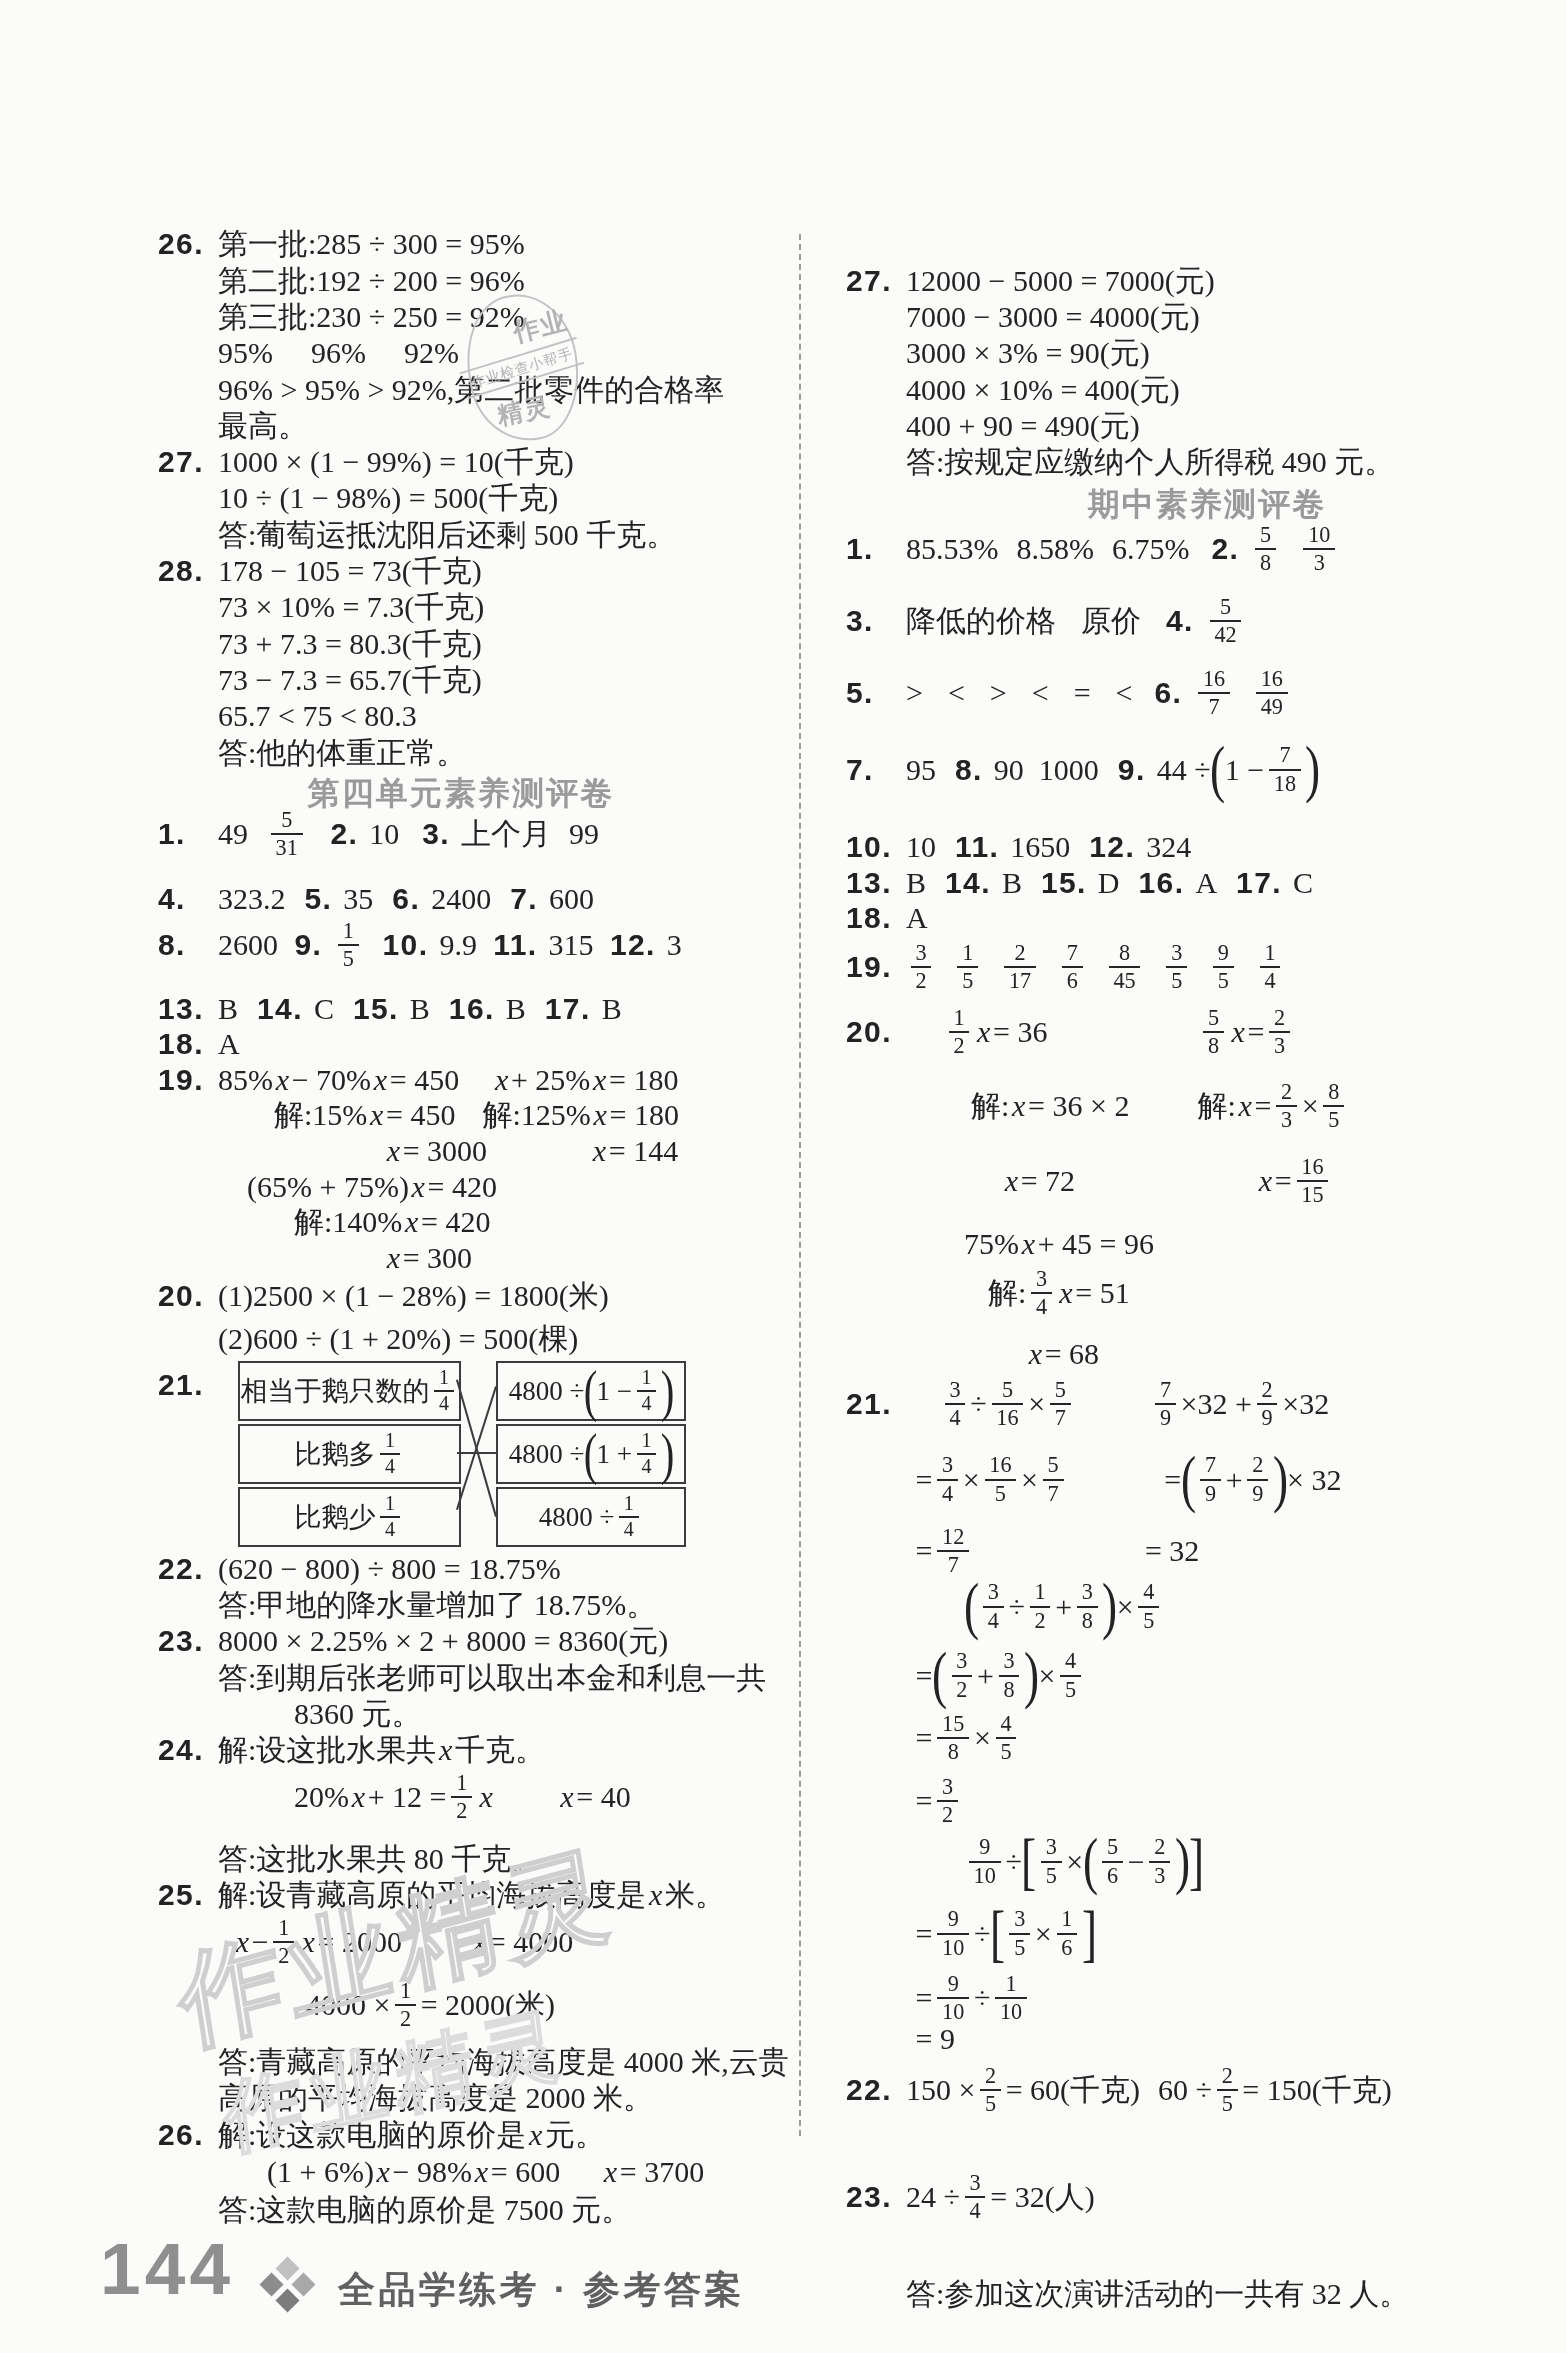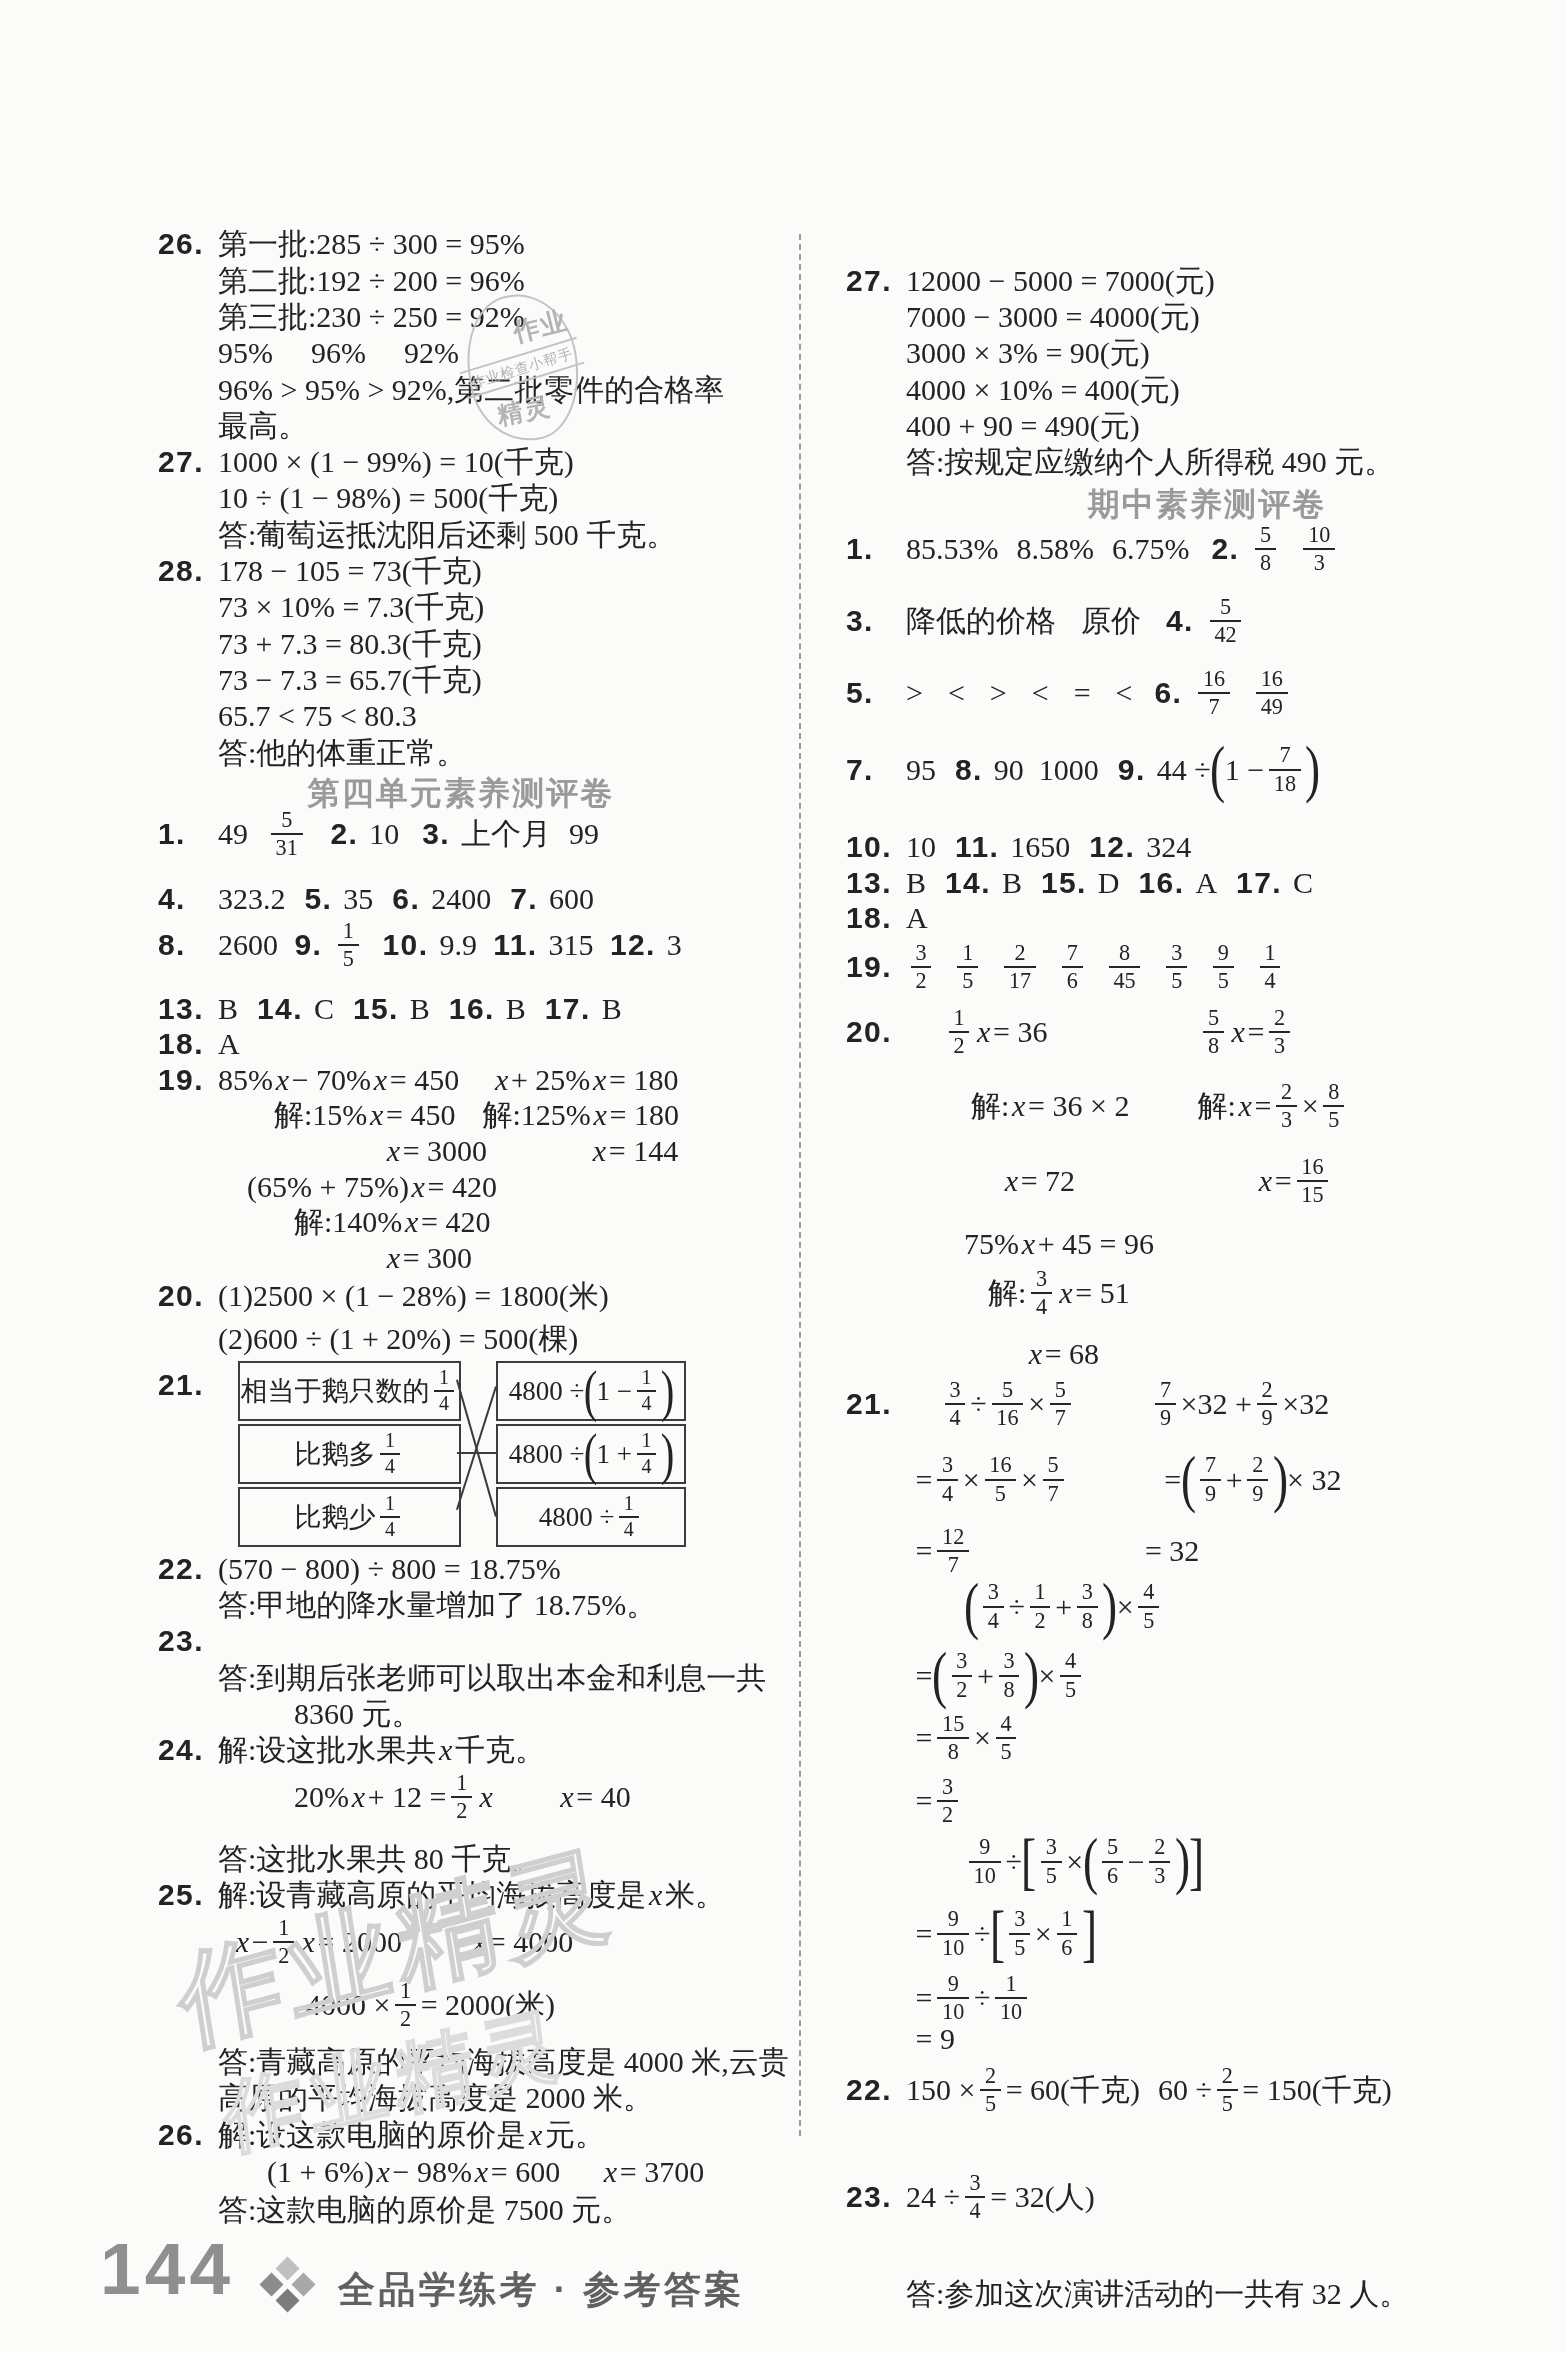--- a/index.html
+++ b/index.html
@@ -350,30 +350,33 @@
   </div>
 <svg id="matchsvg" width="452" height="192" viewBox="0 0 660 280">
   <line x1="327" y1="30" x2="384" y2="230" stroke="#3c3c3c" stroke-width="3"></line>
   <line x1="384" y1="40" x2="327" y2="220" stroke="#3c3c3c" stroke-width="3"></line>
   <line x1="327" y1="137" x2="384" y2="137" stroke="#3c3c3c" stroke-width="3"></line>
 </svg>
 
 <div class="ln" style="top:1552px;left:158px">
     <span class="qno">22.</span>
     <span class="segs">
-      <span class="tx">(570 − 800) ÷ 800 = 18.75%</span>
+      <span class="tx">(620 − 800) ÷ 800 = 18.75%</span>
     </span>
   </div>
 <div class="ln" style="top:1588px;left:218px">
     <span class="segs">
       <span class="tx">答:甲地的降水量增加了 18.75%。</span>
     </span>
   </div>
 <div class="ln" style="top:1624px;left:158px">
     <span class="qno">23.</span>
+    <span class="segs">
+      <span class="tx">8000 × 2.25% × 2 + 8000 = 8360(元)</span>
+    </span>
   </div>
 <div class="ln" style="top:1661px;left:218px">
     <span class="segs">
       <span class="tx">答:到期后张老师可以取出本金和利息一共</span>
     </span>
   </div>
 <div class="ln" style="top:1697px;left:294px">
     <span class="segs">
       <span class="tx">8360 元。</span>
     </span>

